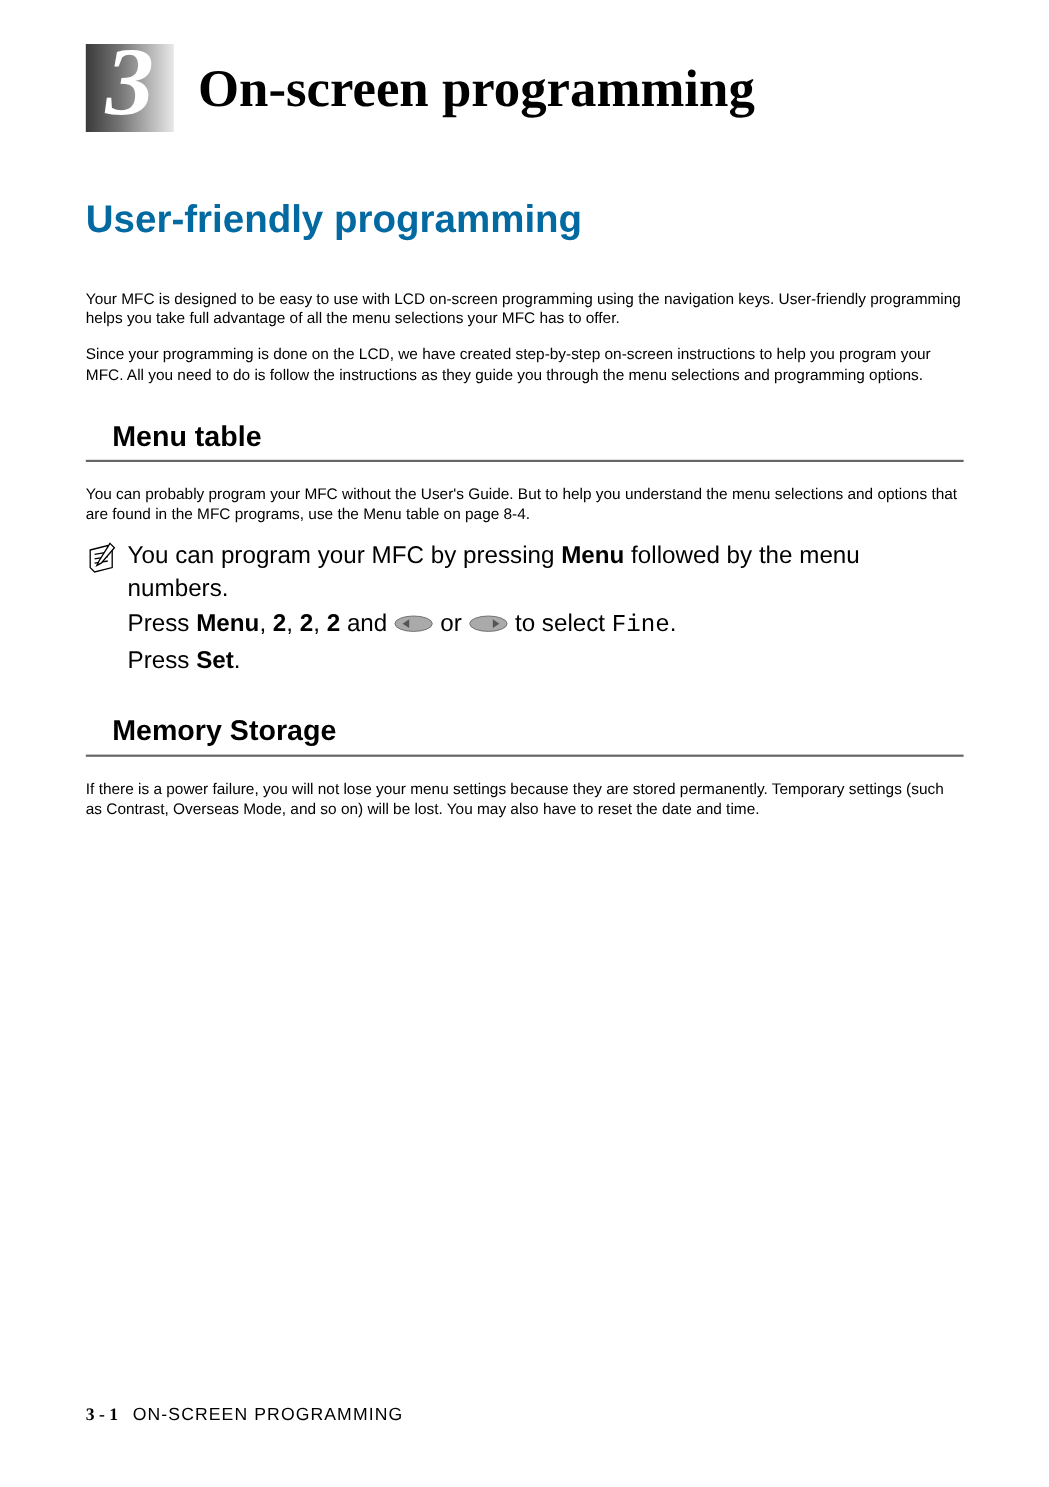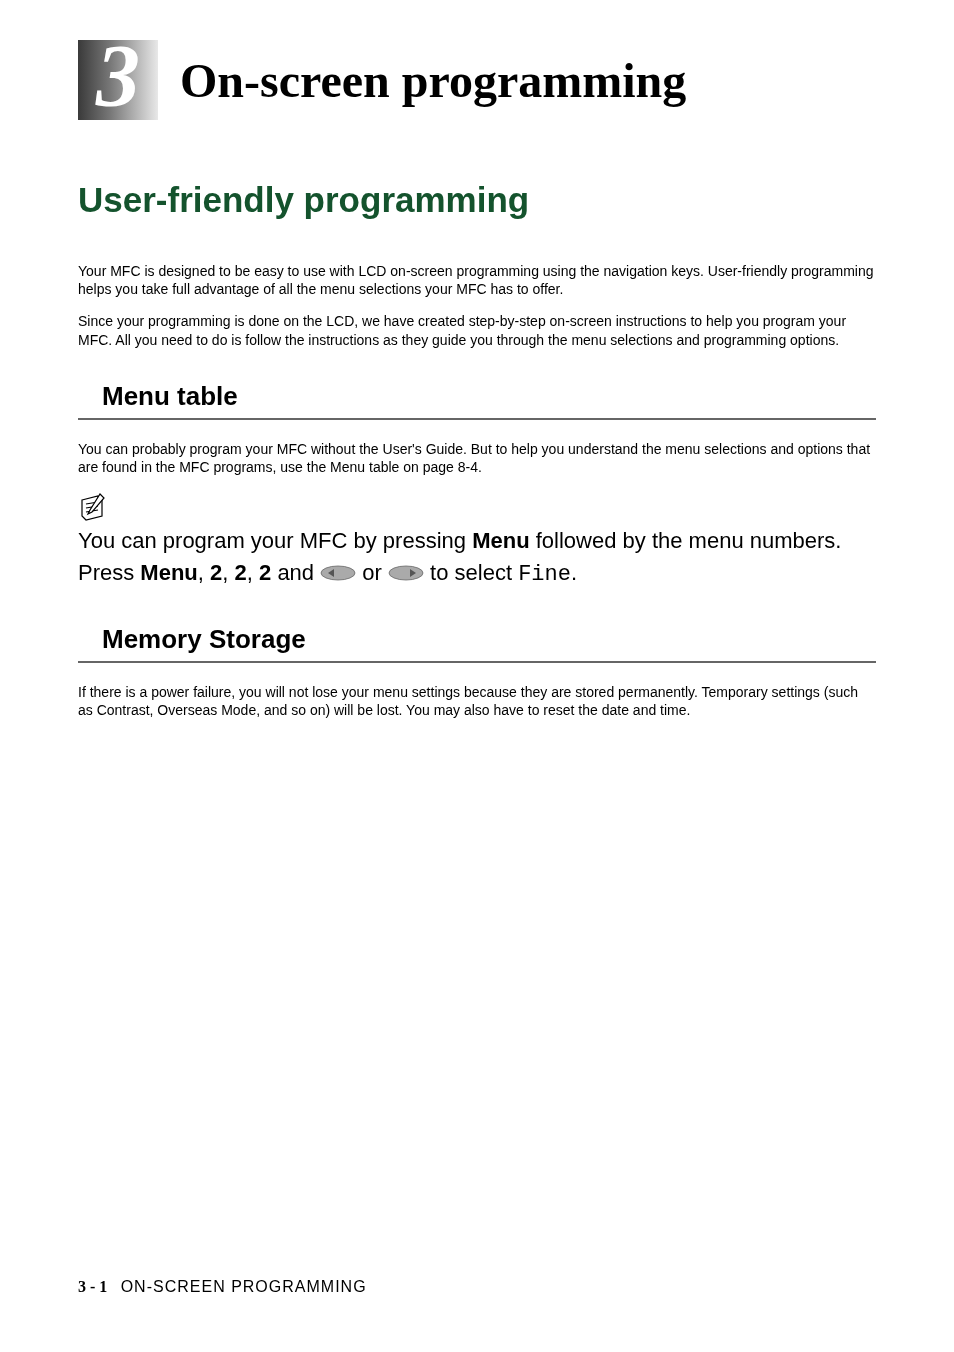--- a/index.html
+++ b/index.html
@@ -43,21 +43,21 @@
     .chapter-title {
       font-family: "Times New Roman", Times, serif;
       font-size: 48px;
       font-weight: bold;
       margin-left: 22px;
       color: #000;
     }
     .section-title {
       font-size: 35px;
       font-weight: bold;
-      color: #14532d;
+      color: #0369a1;
       margin-bottom: 42px;
     }
     .body-text {
       font-size: 14px;
       line-height: 1.3;
       color: #000;
       margin-bottom: 14px;
     }
     .subheading {
       font-size: 26px;
@@ -68,21 +68,20 @@
       margin-left: 24px;
     }
     .divider {
       border-bottom: 2px solid #666;
       margin-bottom: 20px;
     }
     .note-block {
       display: flex;
       align-items: flex-start;
       margin-top: 10px;
-      flex-direction: column;
     }
     .note-icon {
       flex-shrink: 0;
       margin-right: 8px;
       margin-top: 2px;
     }
     .note-content {
       font-size: 22px;
       line-height: 1.35;
       color: #000;
@@ -154,20 +153,23 @@
     </div>
     <div class="note-line">
       <span>Press </span><span class="bold">Menu</span><span>, </span><span class="bold">2</span><span>, </span><span class="bold">2</span><span>, </span><span class="bold">2</span><span> and </span><span class="nav-oval"><svg width="36" height="16" viewBox="0 0 36 16">
             <ellipse cx="18" cy="8" rx="17" ry="7" fill="#aaa" stroke="#666" stroke-width="0.8"></ellipse>
             <path d="M14 4 L8 8 L14 12" fill="#555"></path>
           </svg></span><span> or </span><span class="nav-oval"><svg width="36" height="16" viewBox="0 0 36 16">
             <ellipse cx="18" cy="8" rx="17" ry="7" fill="#aaa" stroke="#666" stroke-width="0.8"></ellipse>
             <path d="M22 4 L28 8 L22 12" fill="#555"></path>
           </svg></span><span> to select </span><span class="mono">Fine</span><span>.</span>
     </div>
+    <div class="note-line">
+      <span>Press </span><span class="bold">Set</span><span>.</span>
+    </div>
   </div>
 </div>
 
 <div class="subheading">Memory Storage</div>
 <div class="divider"></div>
 
 <p class="body-text">If there is a power failure, you will not lose your menu settings because they are stored permanently. Temporary settings (such as Contrast, Overseas Mode, and so on) will be lost. You may also have to reset the date and time.</p>
 
 <div class="footer">
   <span class="footer-page">3 - 1</span>&nbsp;&nbsp;&nbsp;<span class="footer-label">ON-SCREEN PROGRAMMING</span>

